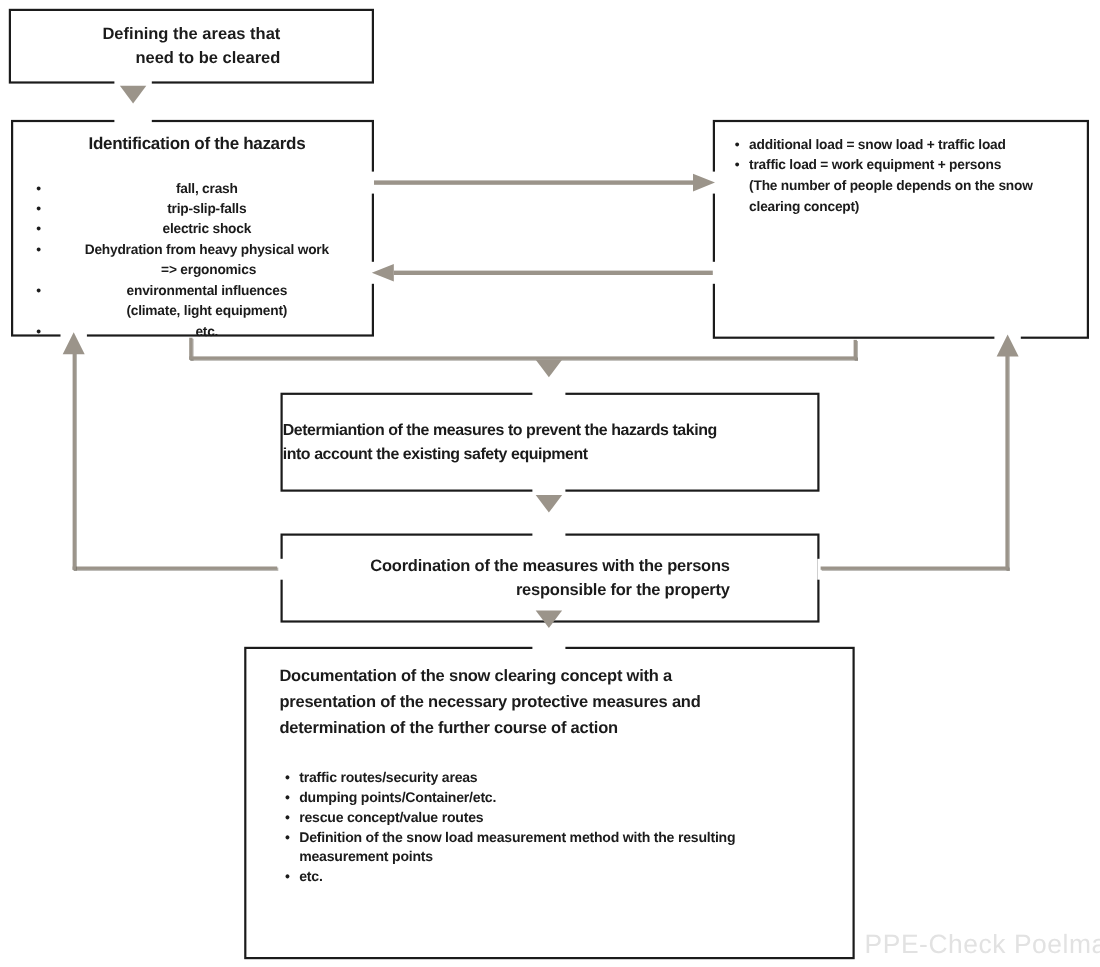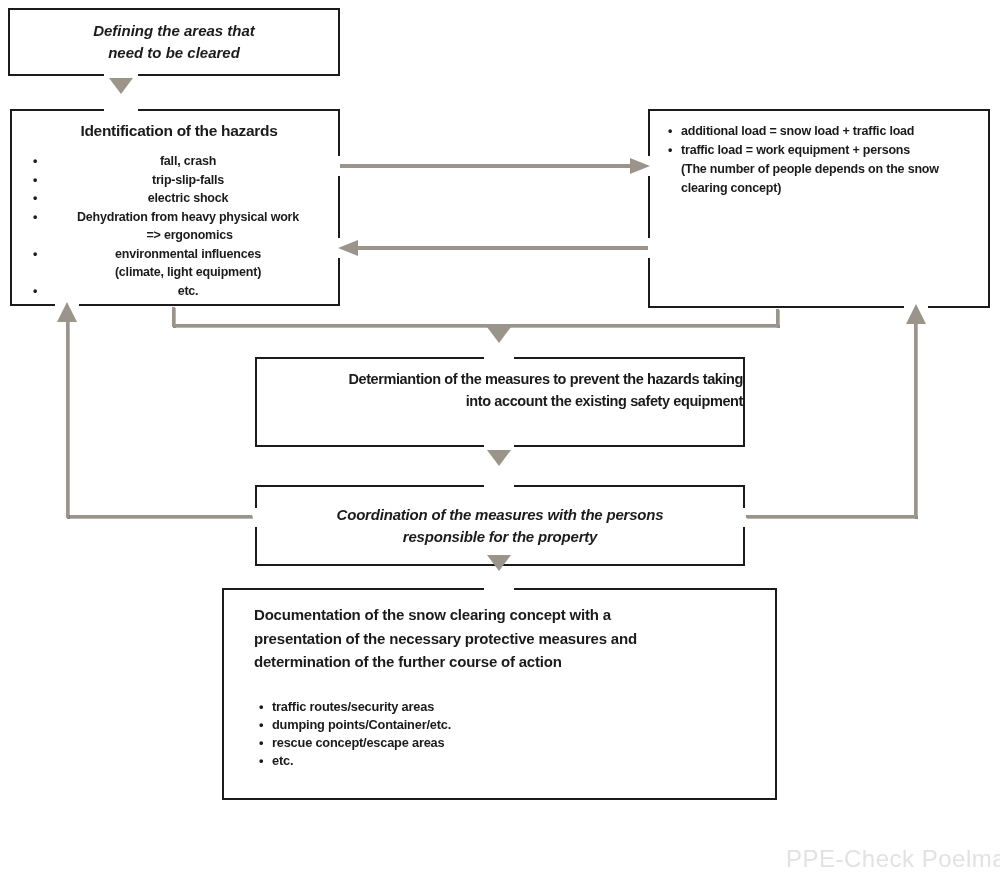--- a/index.html
+++ b/index.html
@@ -13,47 +13,47 @@
   }
   .box{
     position:absolute;
     box-sizing:border-box;
     border:2.5px solid #1b1b1b;
     background:#ffffff;
   }
   .pre{white-space:pre;}
   .center-txt{
     display:flex;align-items:center;justify-content:center;
-    text-align:center;font-weight:700;font-style:italic;
+    text-align:right;font-weight:700;
   }
   
   #box-define{left:8px;top:8px;width:332px;height:68px;font-size:15px;line-height:22px;}
   #box-hazards{left:10px;top:109px;width:330px;height:197px;padding:9px 8px 0 16px;text-align:center;}
   #box-concept{left:648px;top:109px;width:342px;height:199px;padding:7px 6px 0 16px;}
   #box-measures{left:255px;top:357px;width:490px;height:90px;display:block;}
-  #box-measures .inner{margin-top:9px;text-align:right;font-weight:700;font-size:14.5px;line-height:22px;letter-spacing:-0.4px;}
+  #box-measures .inner{margin-top:21px;text-align:left;font-weight:700;font-size:14.5px;line-height:22px;letter-spacing:-0.4px;}
   #box-coordination{left:255px;top:485px;width:490px;height:81px;font-size:15px;line-height:22px;letter-spacing:-0.2px;}
-  #box-documentation{left:222px;top:588px;width:555px;height:212px;padding:13px 18px 0 30px;}
+  #box-documentation{left:222px;top:588px;width:555px;height:284px;padding:13px 18px 0 30px;}
 
   .title-md{font-weight:700;font-size:15.5px;line-height:21px;letter-spacing:-0.3px;}
   .title-doc{font-weight:700;font-size:15px;line-height:23.5px;letter-spacing:-0.2px;}
   .intro{font-weight:700;font-size:12.3px;line-height:20.5px;letter-spacing:-0.4px;margin-top:3px;}
   .list{margin-top:4px;}
   .bullet-row{
     position:relative;
     padding-left:15px;
     font-weight:700;font-size:12.5px;line-height:18.5px;
     letter-spacing:-0.2px;
     white-space:pre;
   }
   .bullet-row::before{
     content:"\2022";
     position:absolute;left:2px;top:0;
   }
-  #box-hazards .list{margin-left:3px;margin-top:11px;}
+  #box-hazards .list{margin-left:3px;margin-top:21px;}
   #box-concept .list .bullet-row{line-height:19px;}
   #box-documentation .list{margin-top:24px;margin-left:3px;}
   #box-documentation .bullet-row{font-size:12.8px;line-height:18px;}
 
   
   .line{position:absolute;background:var(--arrow,#9b948a);}
   .soft{box-shadow:1px 1px 0 rgba(96,90,80,0.45);}
   .tri{position:absolute;width:0;height:0;}
   .tri-down{border-left:12px solid transparent;border-right:12px solid transparent;border-top:16px solid var(--arrow,#9b948a);}
   .tri-up{border-left:10px solid transparent;border-right:10px solid transparent;border-bottom:20px solid var(--arrow,#9b948a);}
@@ -123,23 +123,25 @@
     <div class="title-doc pre">Documentation of the snow clearing concept with a
 presentation of the necessary protective measures and
 determination of the further course of action</div>
     <div class="list">
 
 
         <div class="bullet-row">traffic routes/security areas</div>
 
         <div class="bullet-row">dumping points/Container/etc.</div>
 
-        <div class="bullet-row">rescue concept/escape areas</div>
+        <div class="bullet-row">rescue concept/value routes</div>
 
 
+        <div class="bullet-row">Definition of the snow load measurement method with the resulting
+measurement points</div>
 
         <div class="bullet-row">etc.</div>
       </div>
   </div>
 
   <div class="notch" style="left:104px;top:72px;width:34px;height:7px;"></div>
   <div class="notch" style="left:104px;top:107px;width:34px;height:7px;"></div>
   <div class="notch" style="left:336px;top:156px;width:7px;height:20px;"></div>
   <div class="notch" style="left:646px;top:156px;width:7px;height:20px;"></div>
   <div class="notch" style="left:336px;top:238px;width:7px;height:20px;"></div>

